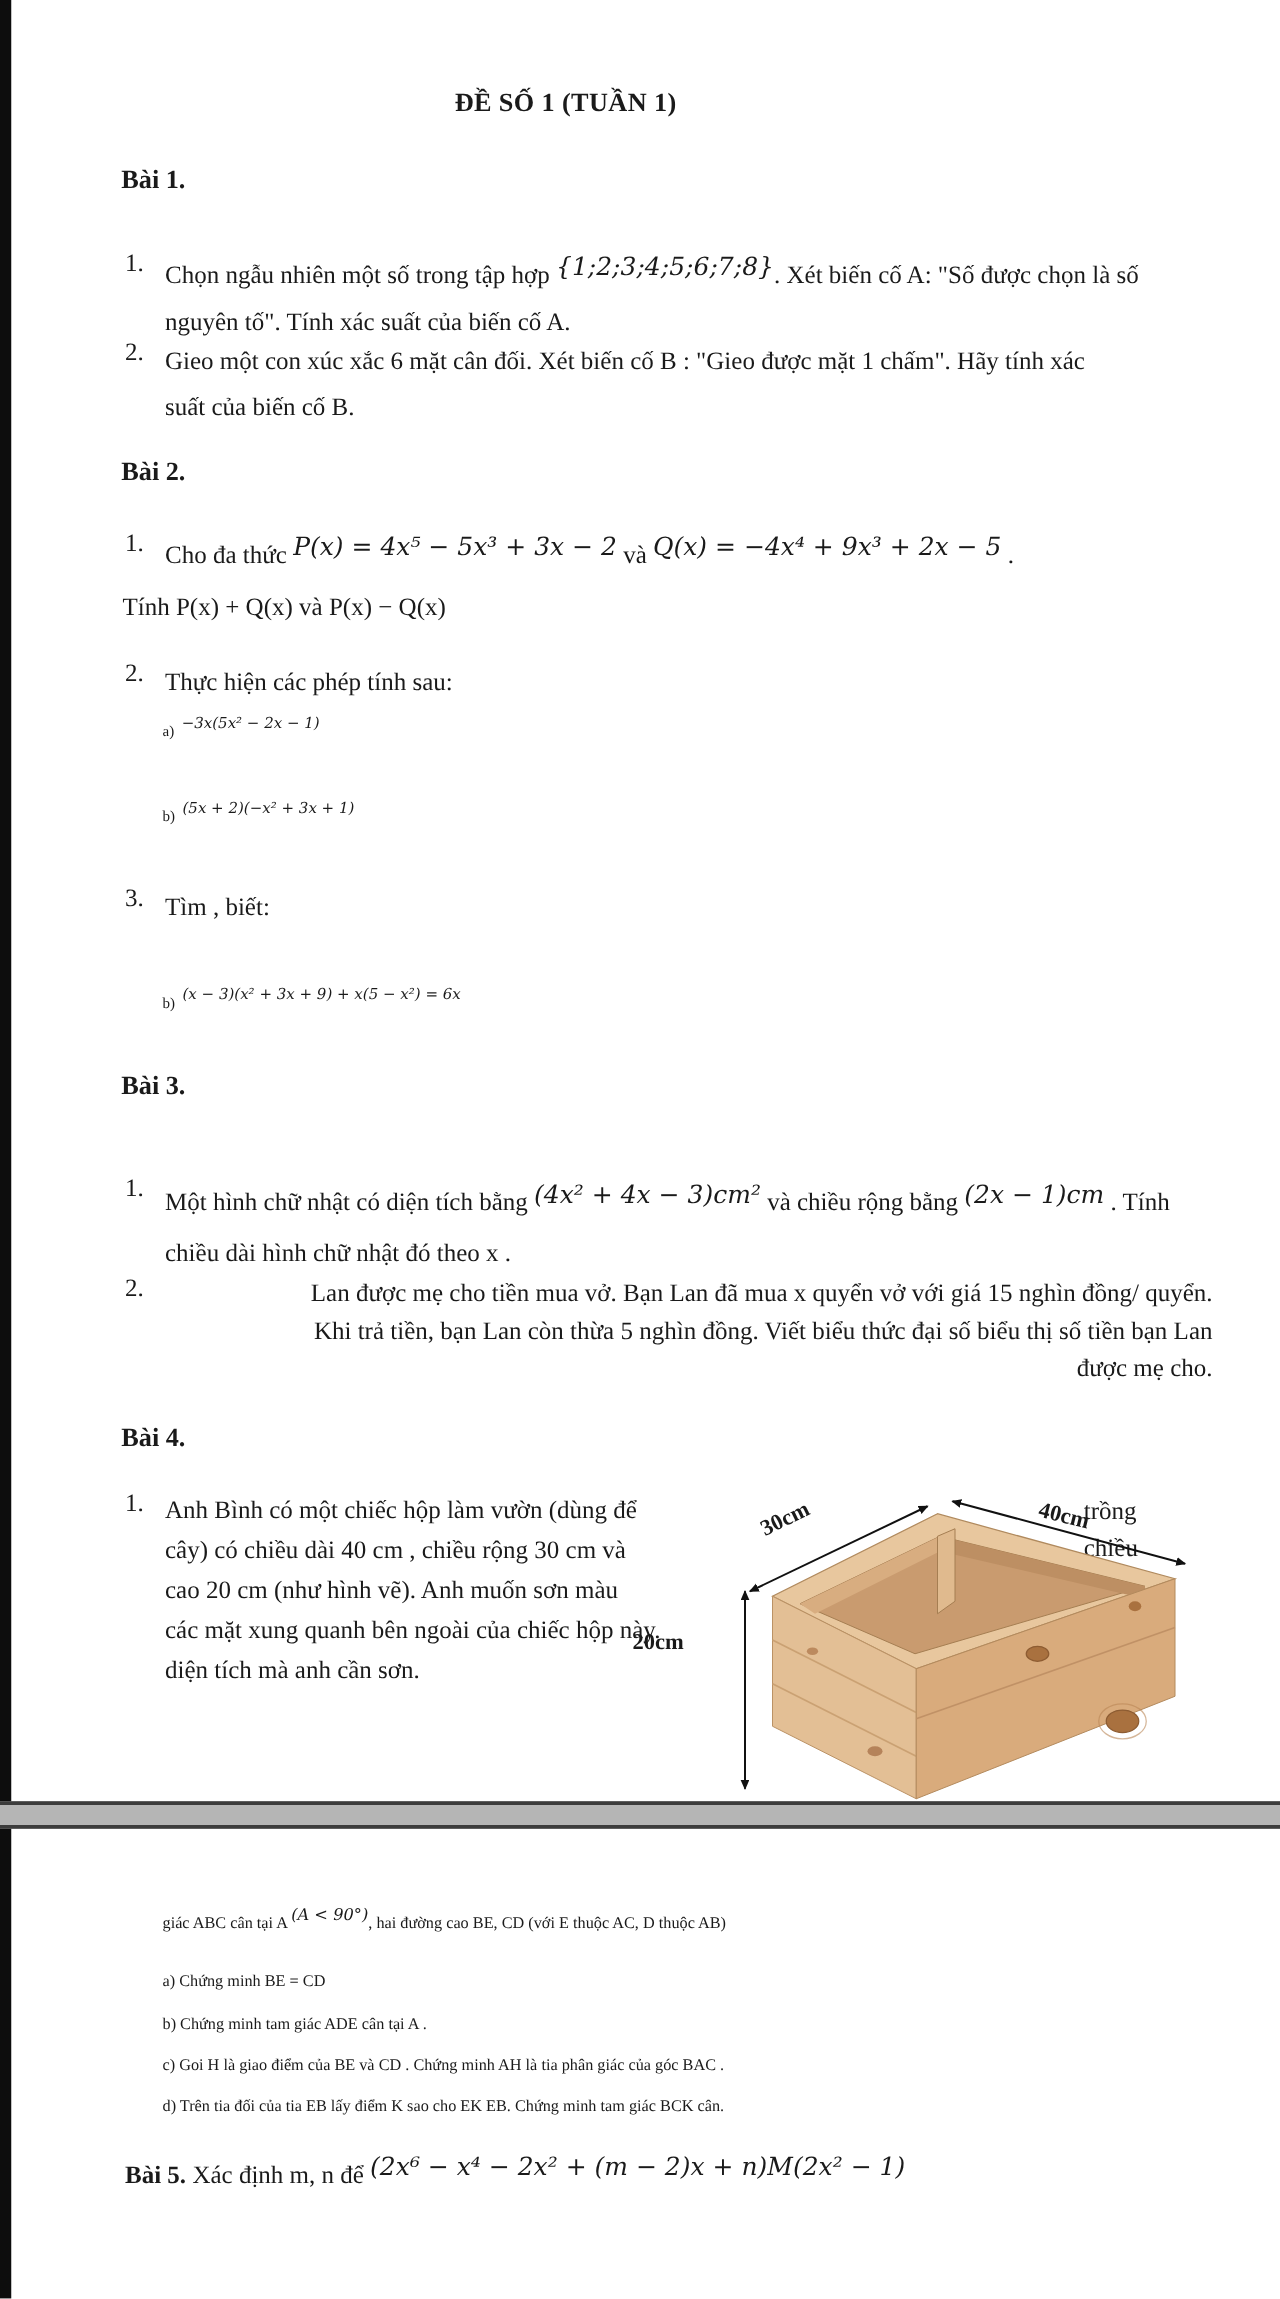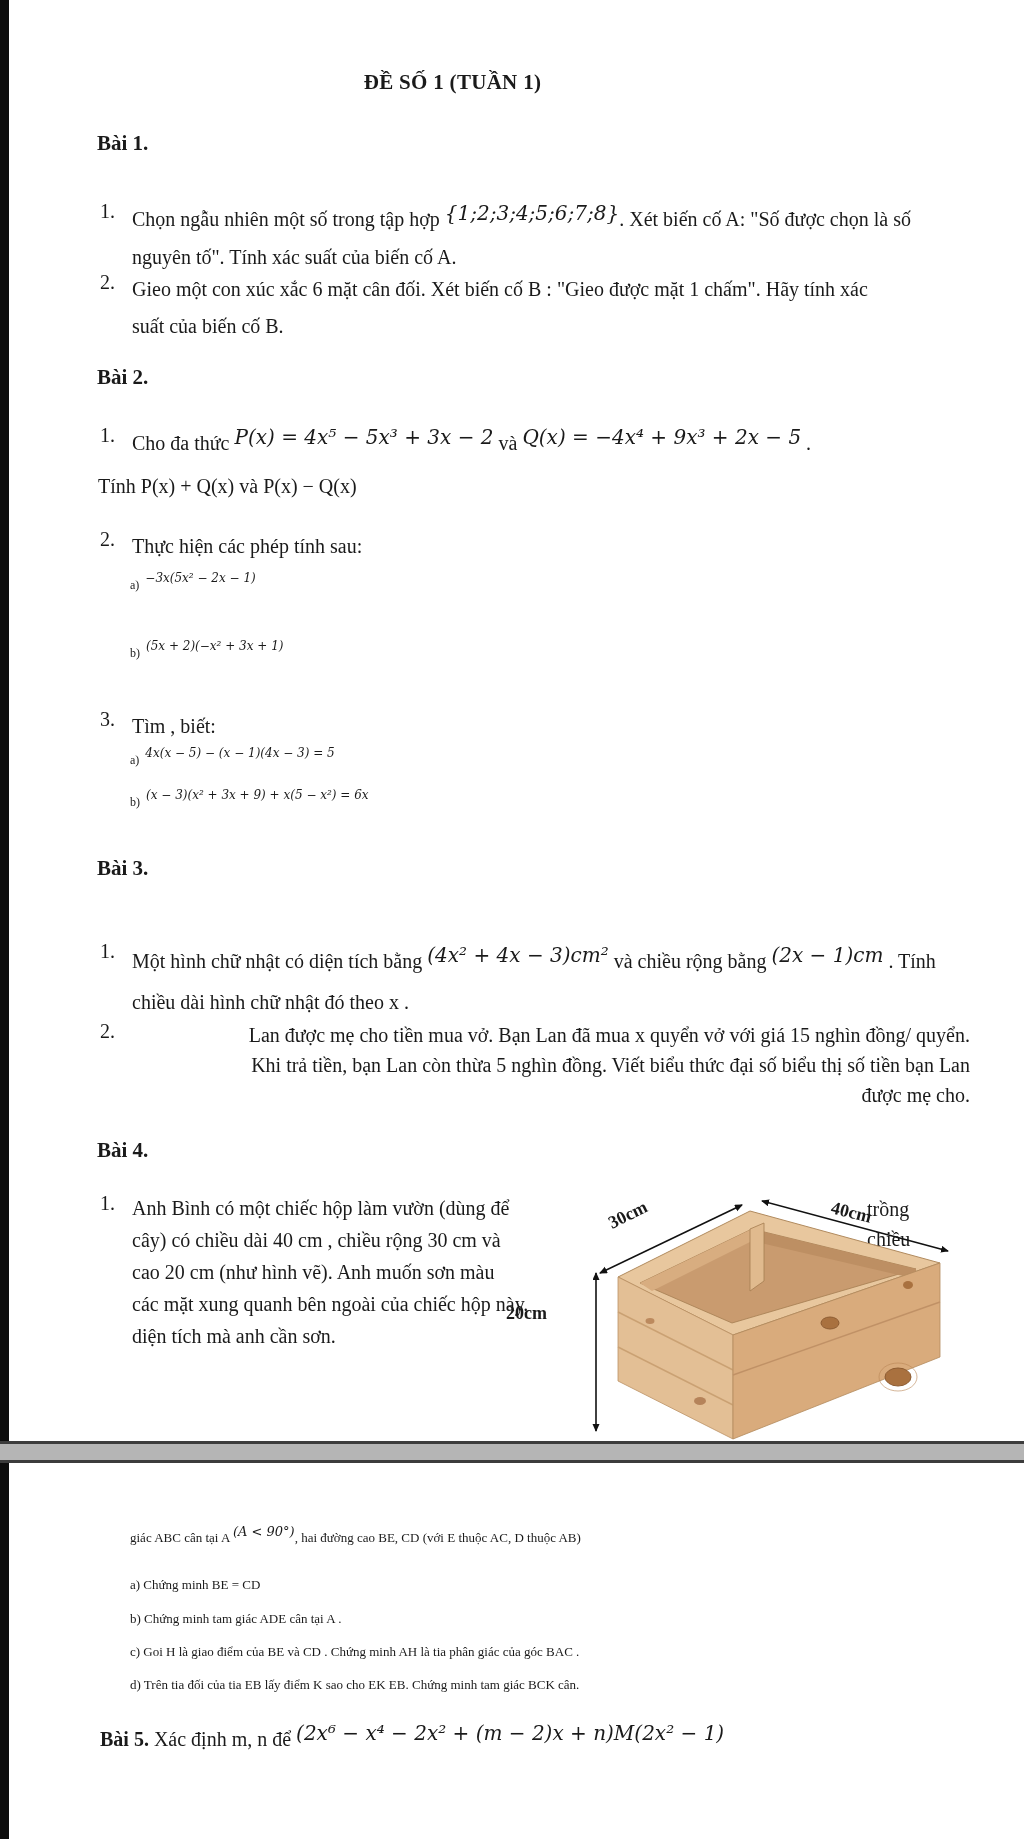--- a/index.html
+++ b/index.html
@@ -84,23 +84,20 @@
     <span class="slabel">b)</span><span class="fm">(5x + 2)(−x² + 3x + 1)</span>
   </div>
 
   <div class="abs para lh37" style="top:708px">
     <span class="num">3.</span>
     <div class="body">
         <span class="line">Tìm , biết:</span>
       </div>
   </div>
 
-  <div class="abs sub" style="top:753px">
-    <span class="slabel">a)</span><span class="fm">4x(x − 5) − (x − 1)(4x − 3) = 5</span>
-  </div>
   <div class="abs sub" style="top:795px">
     <span class="slabel">b)</span><span class="fm">(x − 3)(x² + 3x + 9) + x(5 − x²) = 6x</span>
   </div>
 
   <div class="abs heading" style="top:856px">Bài 3.</div>
 
   <div class="abs para" style="top:940px">
     <span class="num">1.</span>
     <div class="body">
       <span class="line" style="line-height:42px"><span>Một hình chữ nhật có diện tích bằng </span><span class="fm">(4x² + 4x − 3)cm²</span><span> và chiều rộng bằng </span><span class="fm">(2x − 1)cm</span><span> . Tính</span></span>

